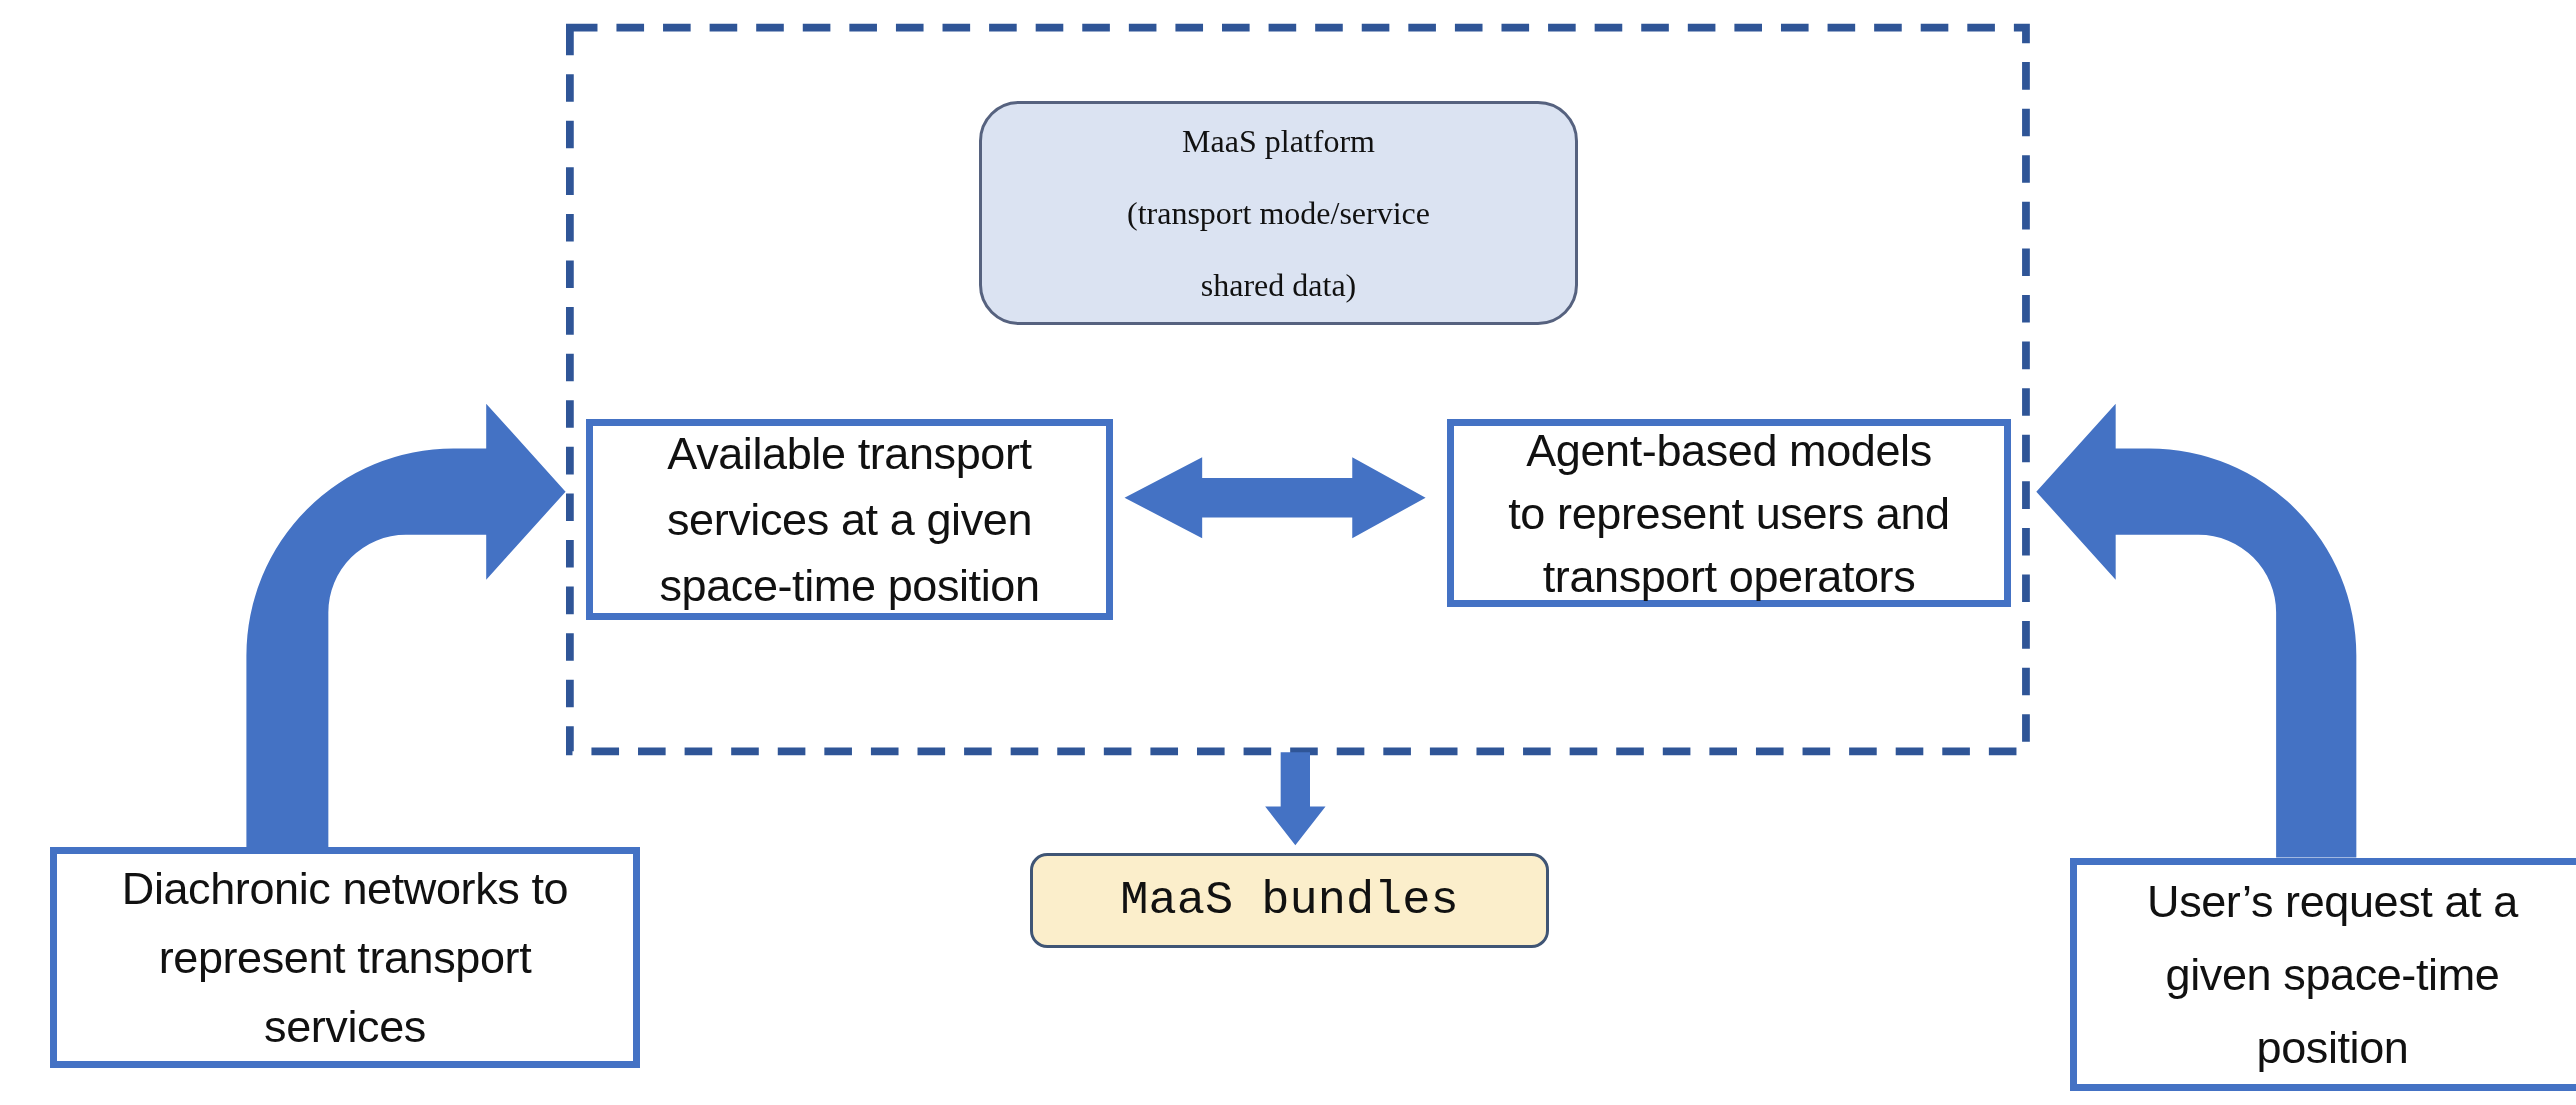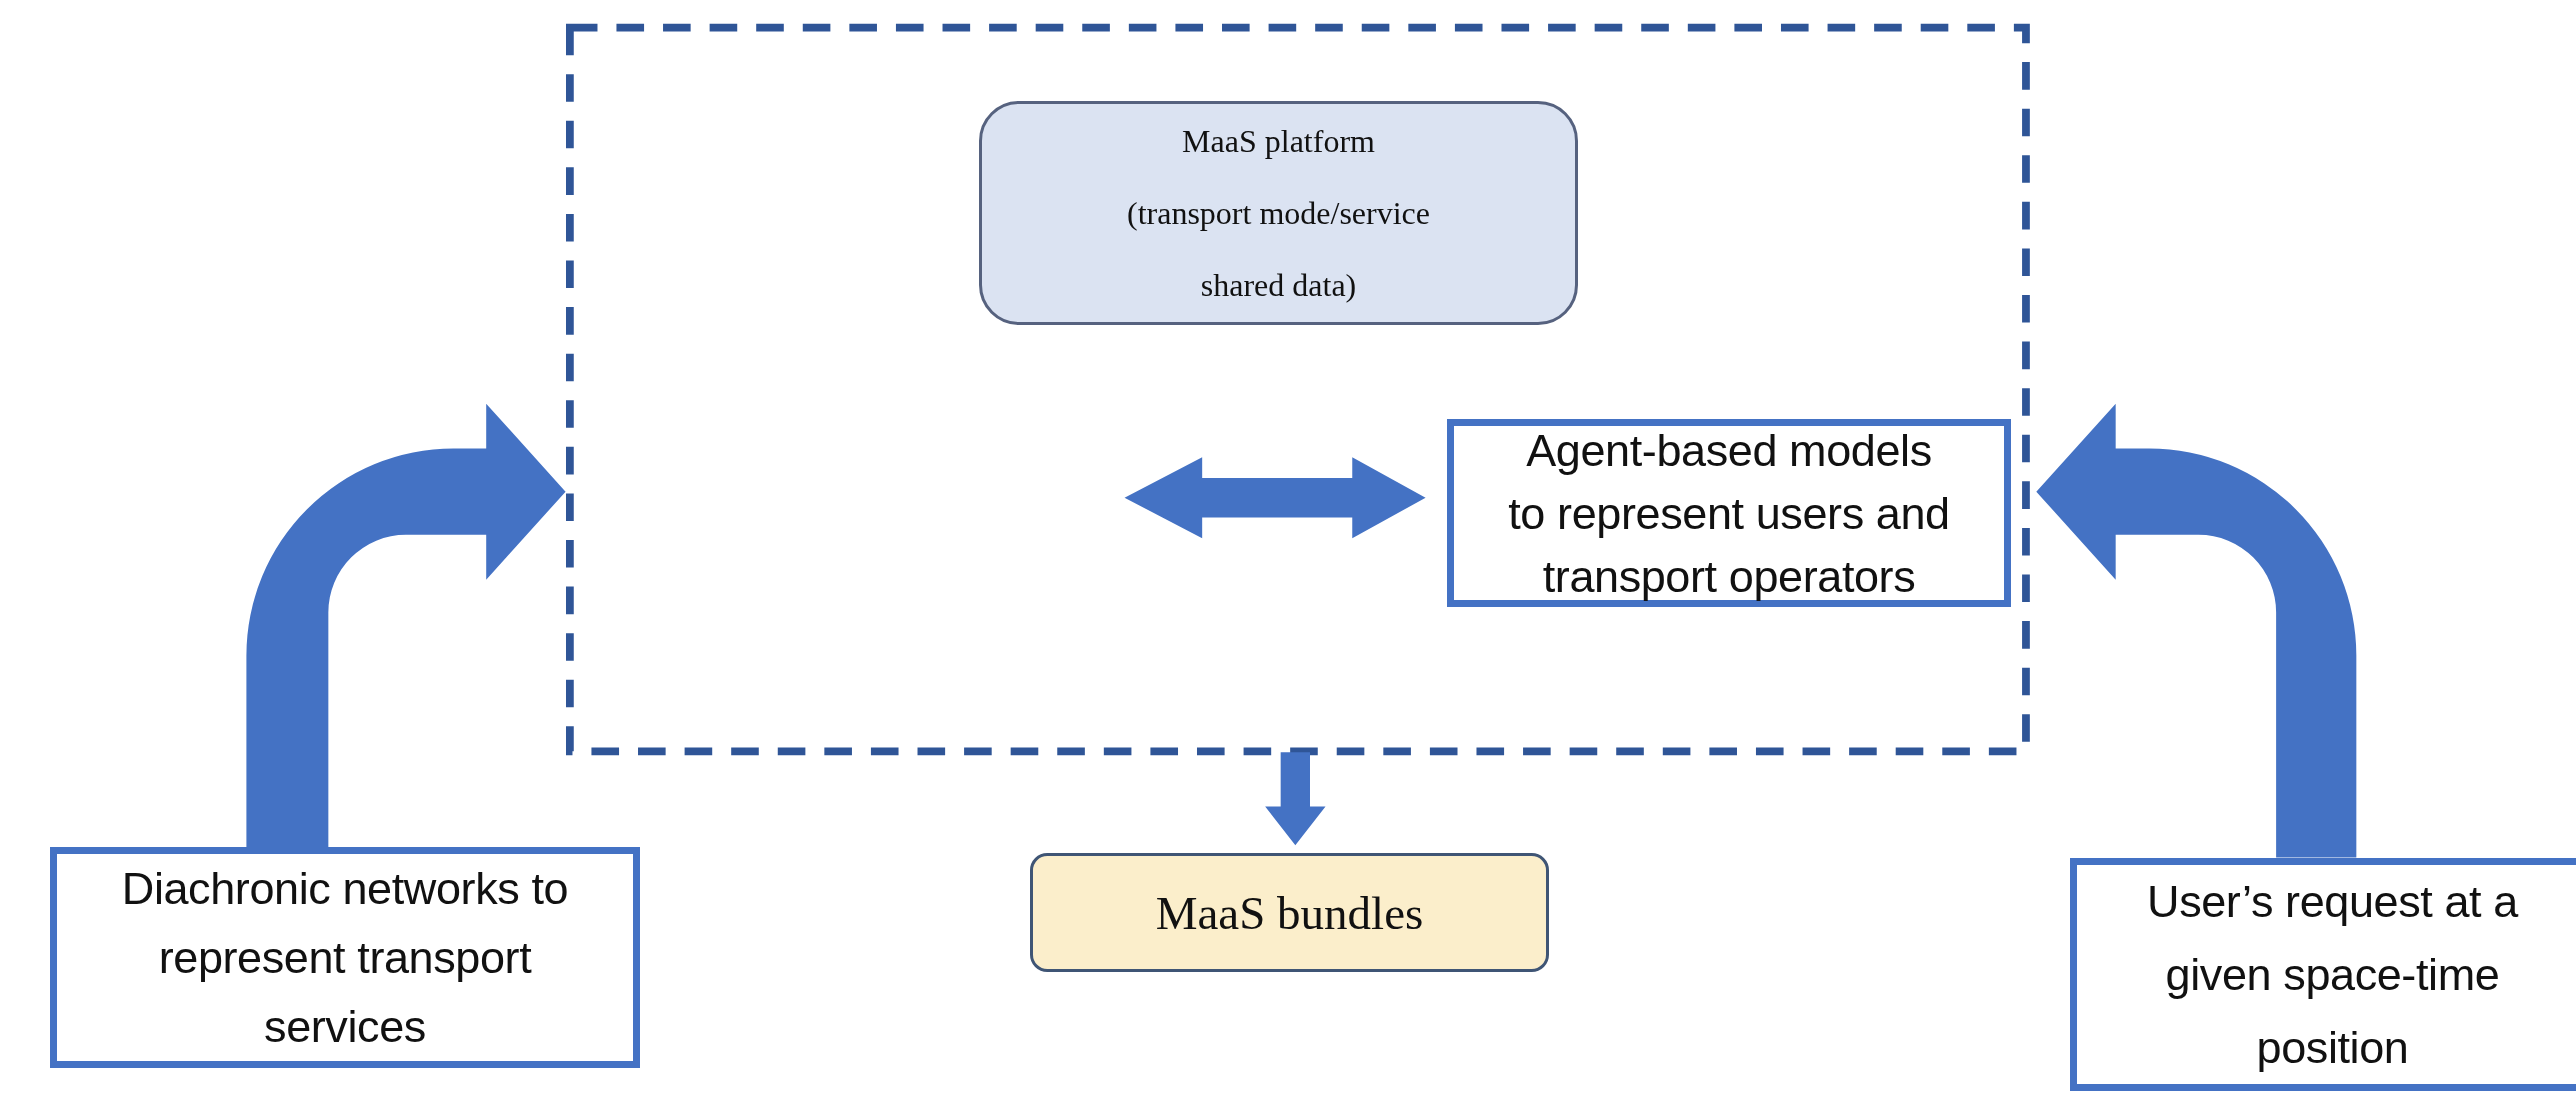--- a/index.html
+++ b/index.html
@@ -31,25 +31,25 @@
     left:979px;top:101px;width:599px;height:224px;
     background:var(--platform-fill,#dbe3f2);
     border:3.5px solid var(--platform-border,#56627f);
     border-radius:40px;
     font-family:"Liberation Serif",serif;
     font-size:32px;line-height:72px;
   }
   .available{left:586px;top:419px;width:527px;height:201px;line-height:66px;}
   .agents{left:1447px;top:419px;width:564px;height:188px;line-height:63px;}
   .bundles{
-    left:1030px;top:853px;width:519px;height:119px;
+    left:1030px;top:853px;width:519px;height:95px;
     background:var(--bundles-fill,#fbeecb);
     border:3.5px solid var(--bundles-border,#3f5575);
     border-radius:17.3px;
-    font-family:Liberation Serif, serif;
+    font-family:Liberation Mono, monospace;
     font-size:47px;
   }
   .diachronic{left:50px;top:847px;width:590px;height:221px;line-height:69px;align-items:center;}
   .user-request{left:2038px;top:858px;width:525px;height:233px;line-height:73px;margin-left:32px;}
   svg .arrow{fill:var(--arrow-blue,#4472c4);stroke:none;}
   svg .dashed{fill:none;stroke:var(--dashed-border,#2f5597);stroke-width:9;stroke-dasharray:32 22;}
 </style>
 </head>
 <body>
 
@@ -67,20 +67,25 @@
 
     <polygon class="arrow" points="1484,872 1518,872 1518,935 1536,935 1501,980 1466,935 1484,935"></polygon>
   </svg>
 
   <div class="node platform">
     <span>MaaS platform
 (transport mode/service
 shared data)</span>
   </div>
 
+  <div class="node white-box available">
+    <span>Available transport
+services at a given
+space-time position</span>
+  </div>
 
   <div class="node white-box agents">
     <span>Agent-based models
 to represent users and
 transport operators</span>
   </div>
 
   <div class="node bundles">
     <span>MaaS bundles</span>
   </div>

